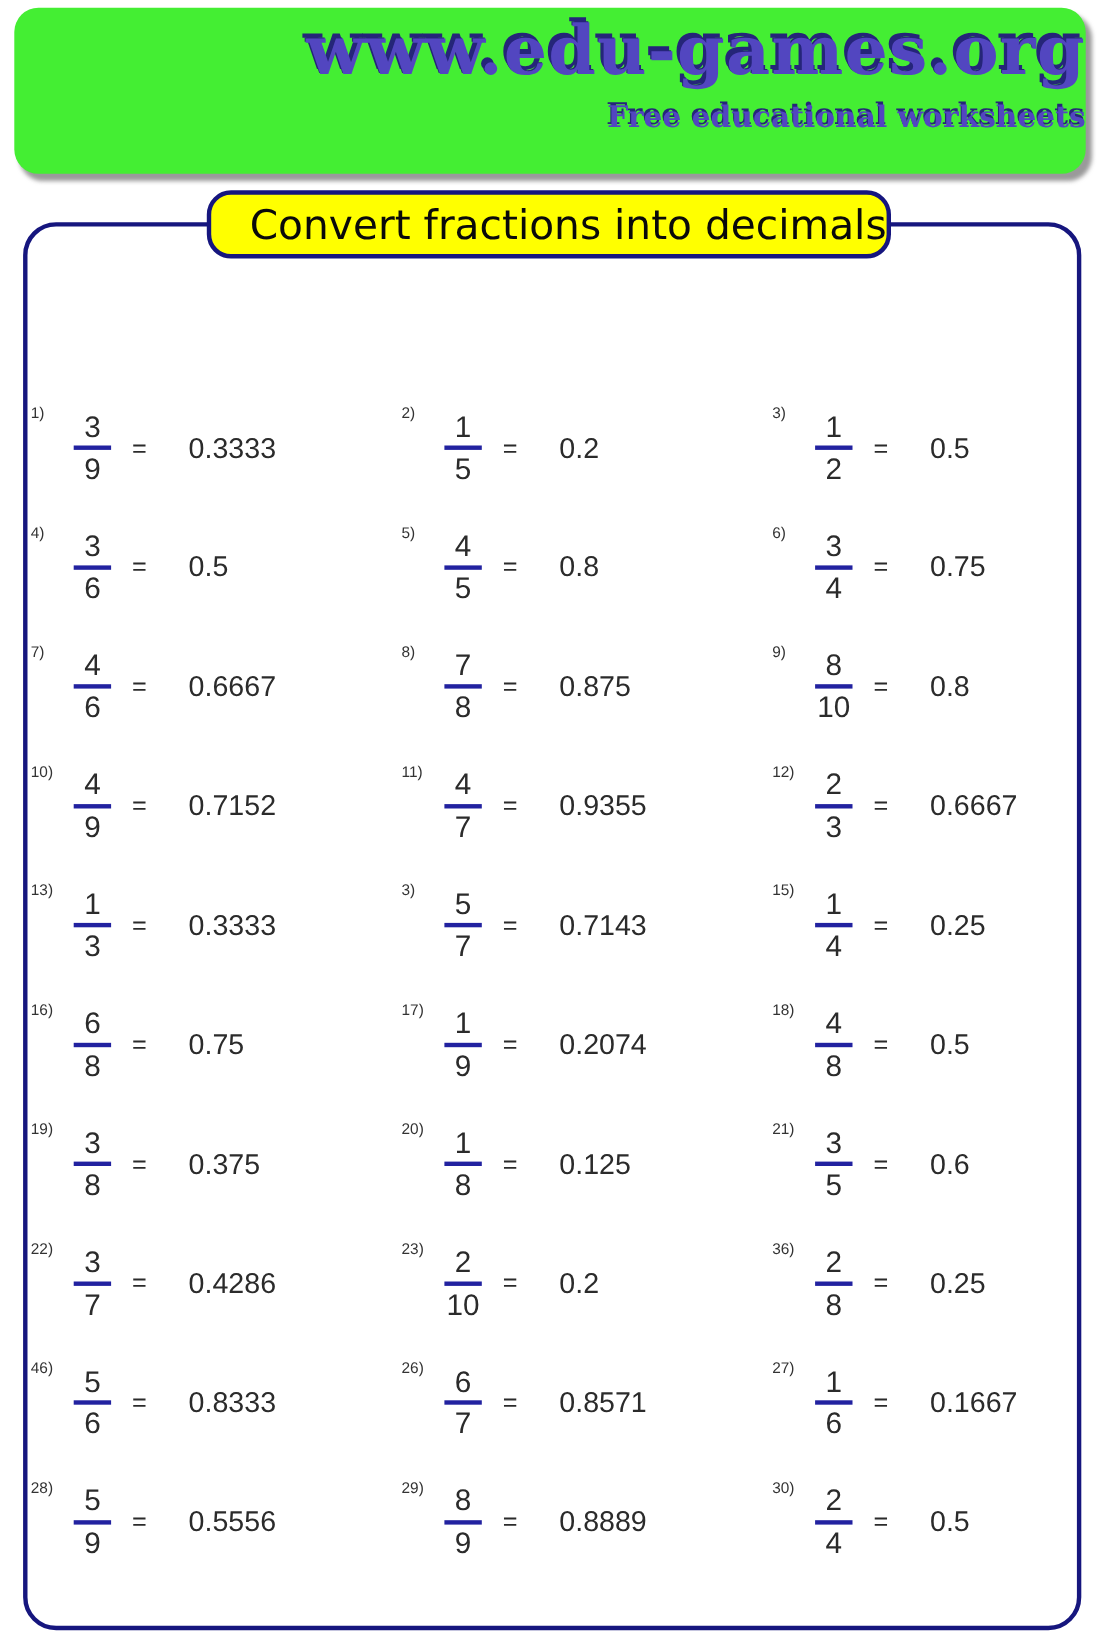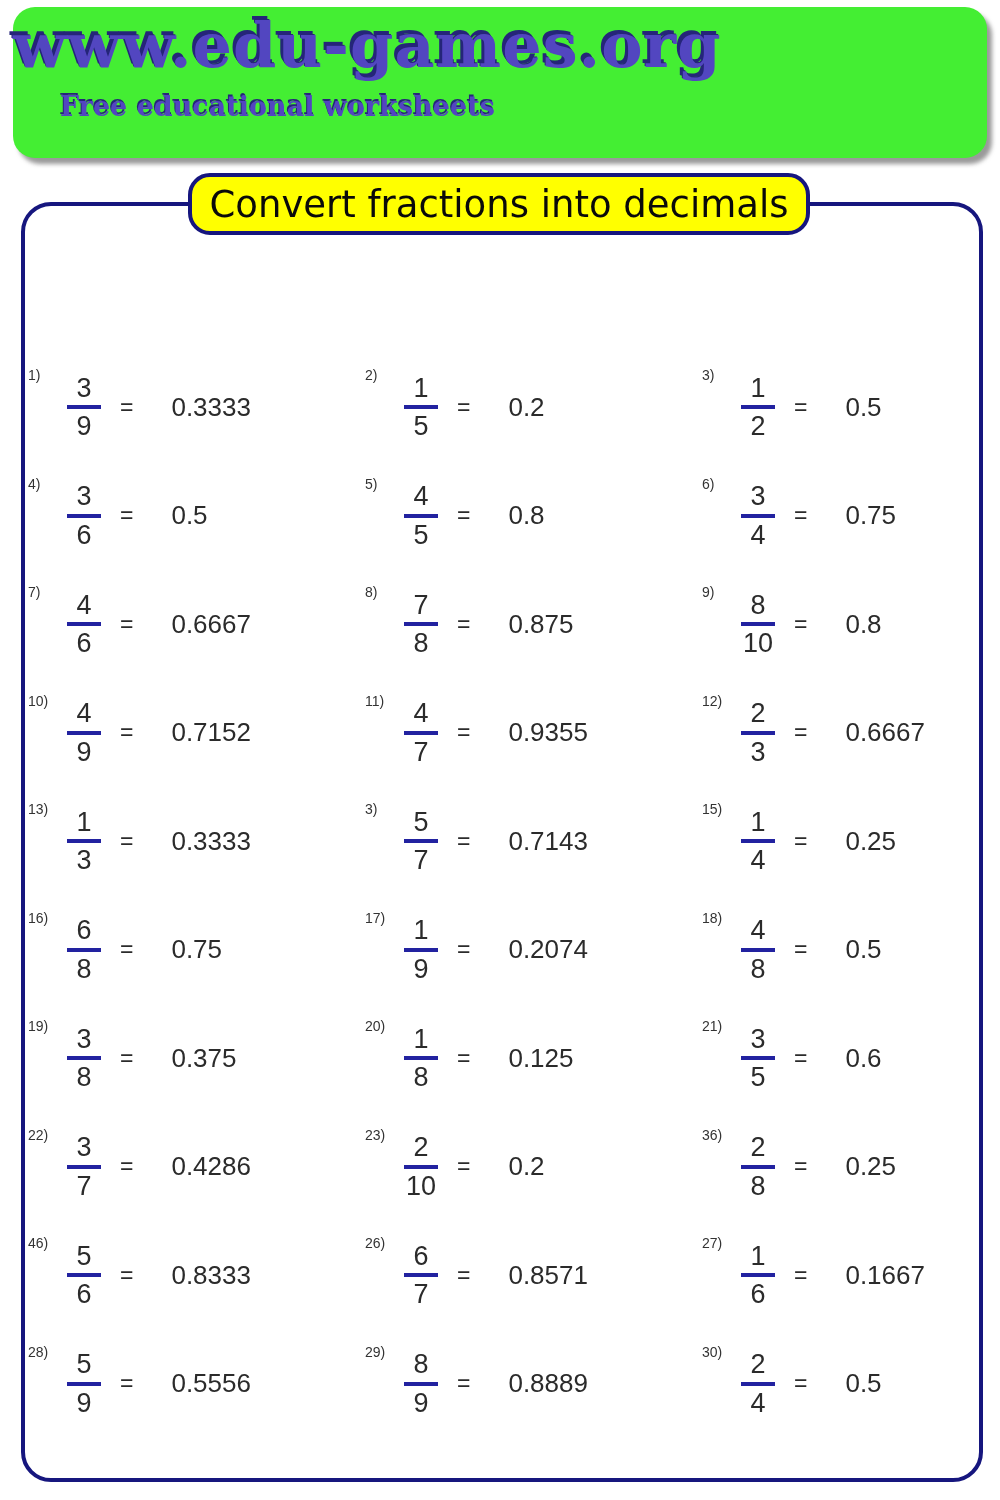--- a/index.html
+++ b/index.html
@@ -15,35 +15,35 @@
   .page { position: absolute; inset: 0; width: 1000px; height: 1500px; }
 
   
   .header-card {
     position: absolute;
     left: 13px; top: 7px;
     width: 974px; height: 151px;
     background: #44ee33;
     border-radius: 22px;
     box-shadow: 5px 6px 4px rgba(120,120,120,0.75);
-    text-align: left;
+    text-align: right;
   }
   .site-title {
     margin: 0;
     padding-top: 8px;
     font-family: "DejaVu Serif", serif;
     font-weight: bold;
     font-size: 62px;
     line-height: 1.0;
     color: #5246c0;
     text-shadow: -3px -4px 0 #252579, -1px -1px 0 #252579;
     letter-spacing: 1px;
   }
   .tagline {
-    margin: 15px;
+    margin: 0;
     margin-top: 14px;
     font-family: "DejaVu Serif", serif;
     font-weight: bold;
     font-size: 27px;
     color: #5246c0;
     text-shadow: -1px -2px 0 #252579;
     padding-left: 32px;
   }
 
   
@@ -60,21 +60,21 @@
     position: absolute;
     left: 188px; top: 173px;
     width: 622px; height: 62px;
     box-sizing: border-box;
     background: #ffff00;
     border: 4px solid #16167e;
     border-radius: 22px;
     z-index: 5;
     display: flex;
     align-items: center;
-    justify-content: center;
+    justify-content: flex-end;
   }
   .title-badge span {
     font-family: "DejaVu Sans", sans-serif;
     font-size: 37px;
     font-weight: 500;
     color: #0a0a0a;
     letter-spacing: 0px;
     white-space: nowrap;
   }
 

